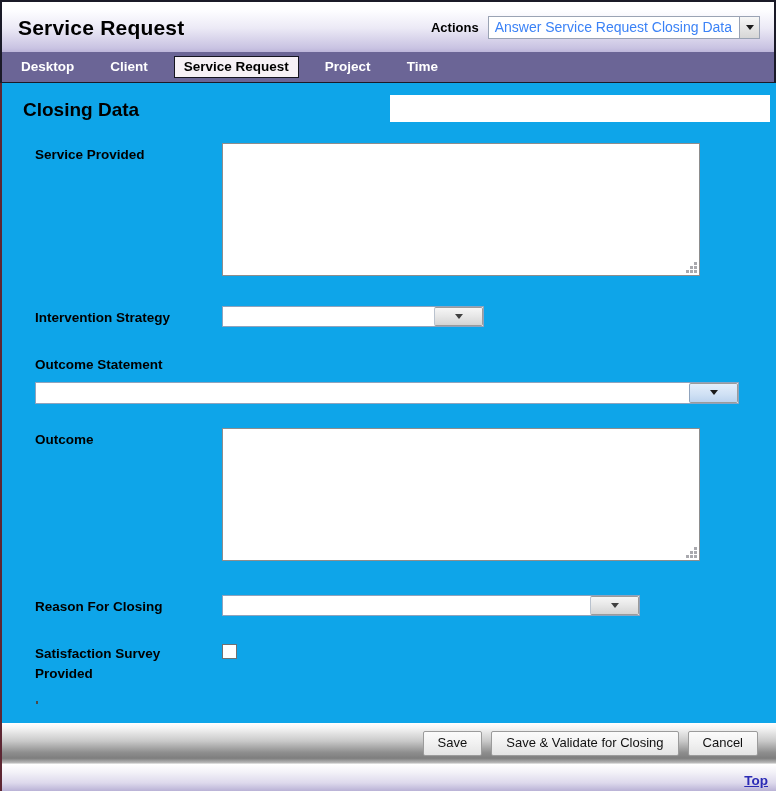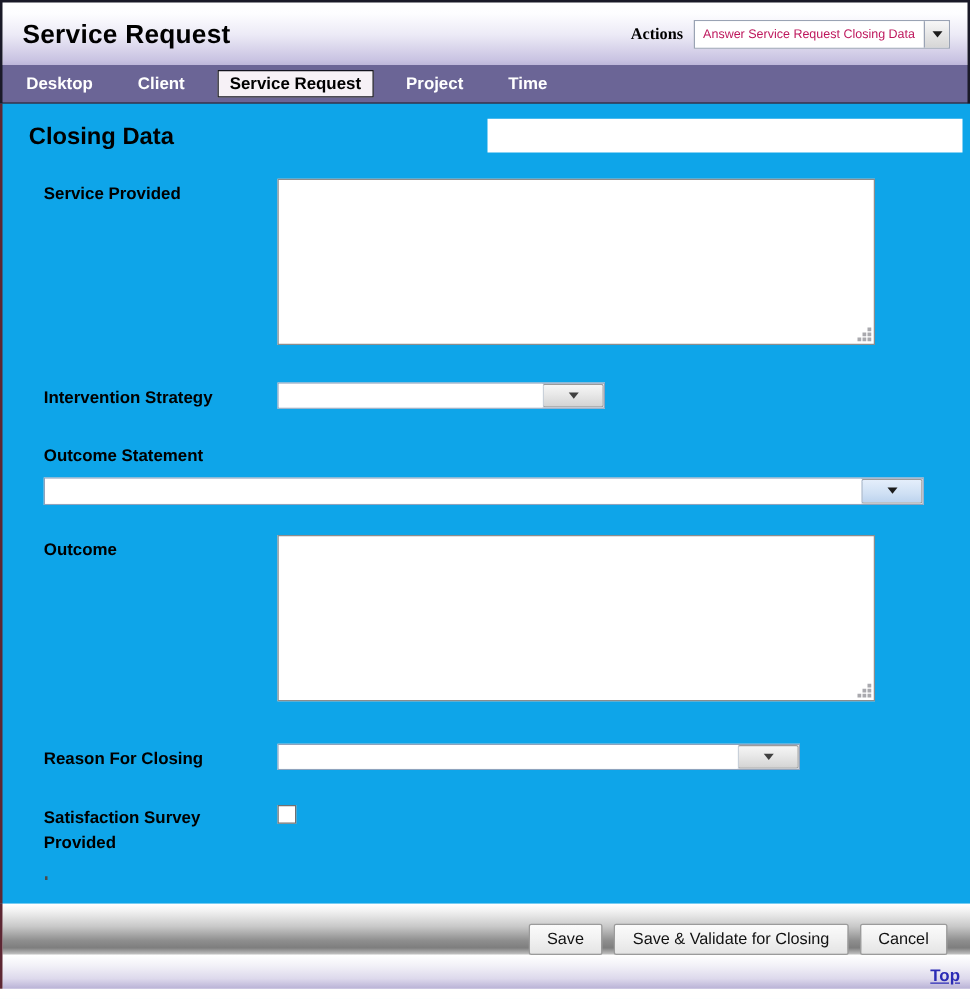--- a/index.html
+++ b/index.html
@@ -49,33 +49,32 @@
     margin-left: auto;
     display: flex;
     align-items: center;
     gap: 9px;
     padding-right: 4px;
   }
   .actions-label {
     font-size: 13px;
     font-weight: bold;
     color: #000;
-    font-family: Liberation Serif, serif;
   }
   .actions-select {
     display: flex;
     align-items: stretch;
     height: 23px;
     border: 1px solid #9aa3b4;
     background: #ffffff;
     box-sizing: border-box;
   }
   .actions-select .val {
-    font-size: 10px;
-    color: #be185d;
+    font-size: 14px;
+    color: #3b82f6;
     padding: 0 7px 0 6px;
     display: flex;
     align-items: center;
     white-space: nowrap;
     background: #ffffff;
   }
   .actions-select .arrow {
     width: 19px;
     border-left: 1px solid #9aa3b4;
     background: linear-gradient(to bottom, #f7f7f7 0%, #e6e6e6 50%, #d6d6d6 100%);
@@ -259,21 +258,21 @@
   }
 
   
   .footerbar {
     position: relative;
     box-sizing: border-box;
     border-left: 2px solid #5d2733;
     height: 41px;
     background: linear-gradient(to bottom, #ffffff 0%, #f2f2f2 14%, #c9c9c9 44%, #8e8e8e 72%, #7e7e7e 86%, #b9b9b9 97%, #f0f0f0 100%);
     display: flex;
-    align-items: flex-end;
+    align-items: center;
     justify-content: flex-end;
     padding-right: 18px;
     gap: 9px;
   }
   .btn {
     font-family: "Liberation Sans", sans-serif;
     font-size: 13px;
     color: #111;
     background: linear-gradient(to bottom, #fbfbfb 0%, #f2f2f2 45%, #e4e4e4 100%);
     border: 1px solid #9b9b9b;

